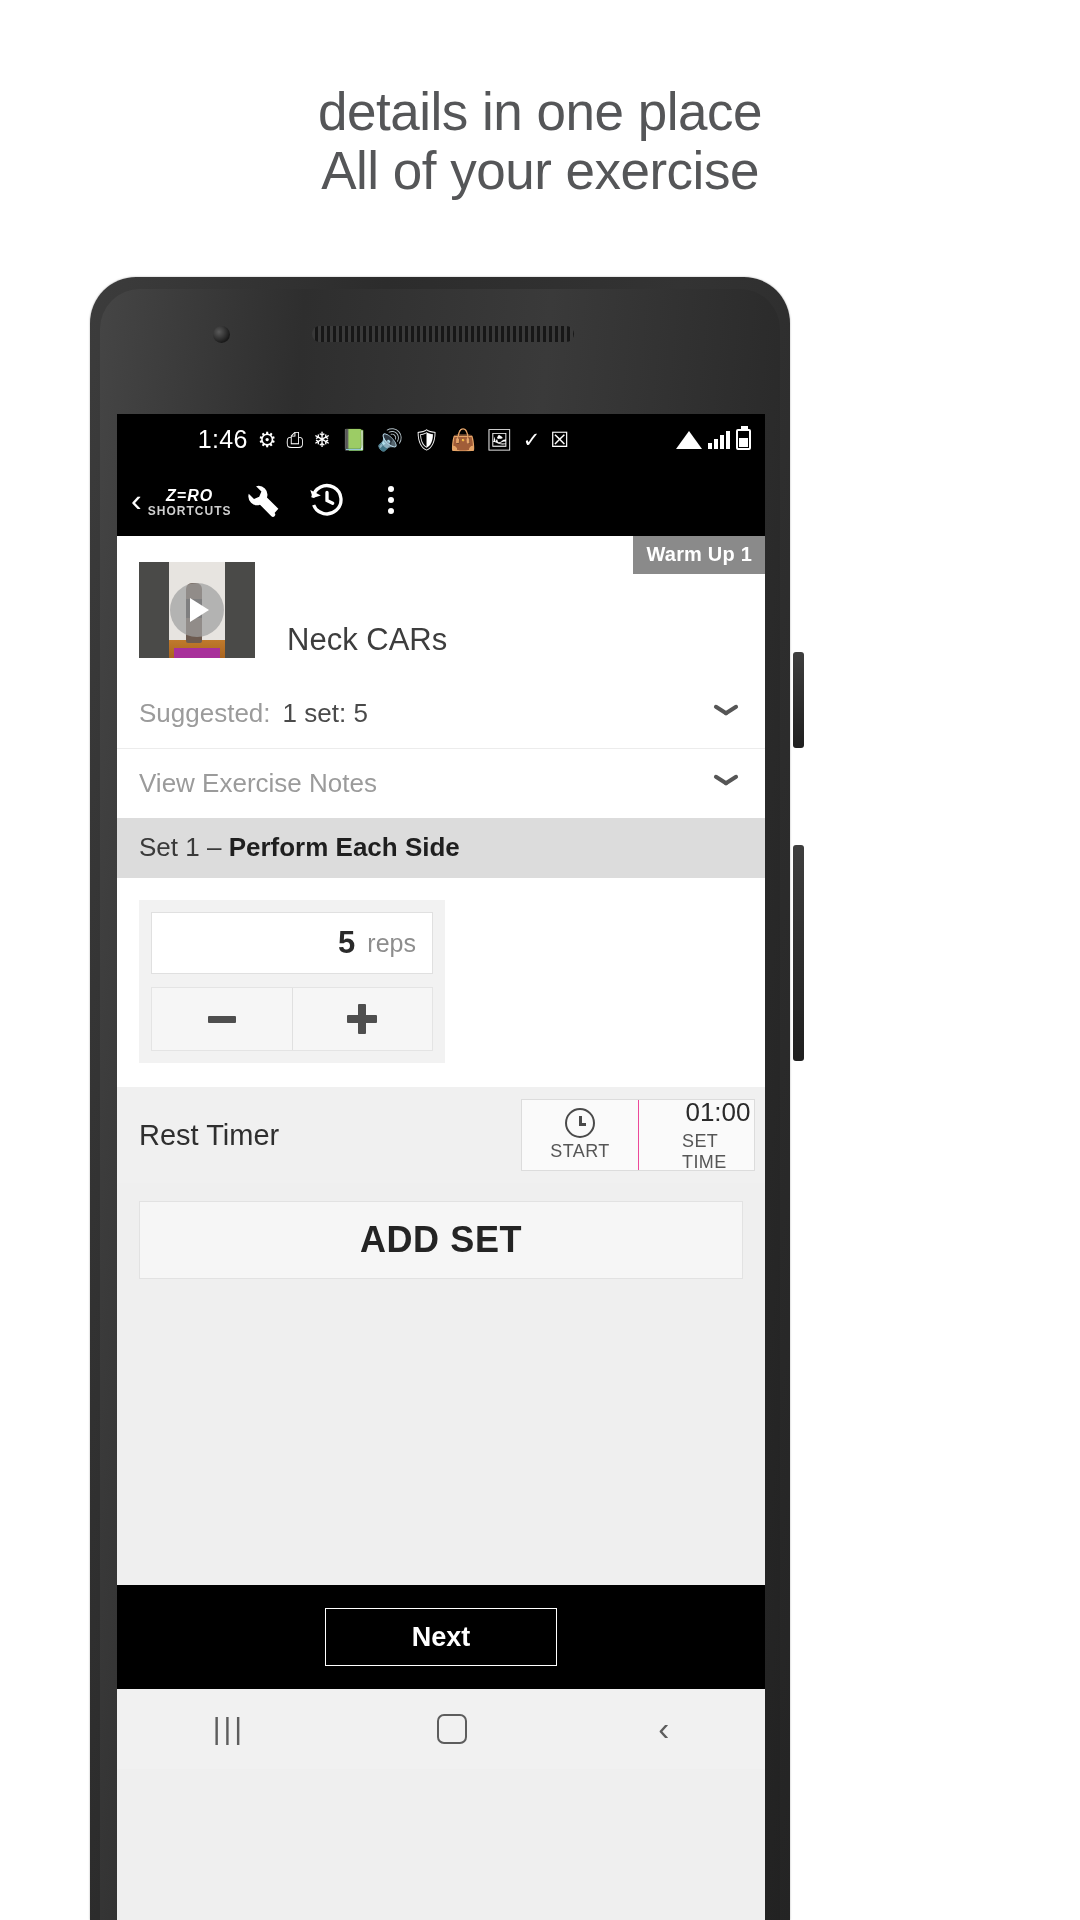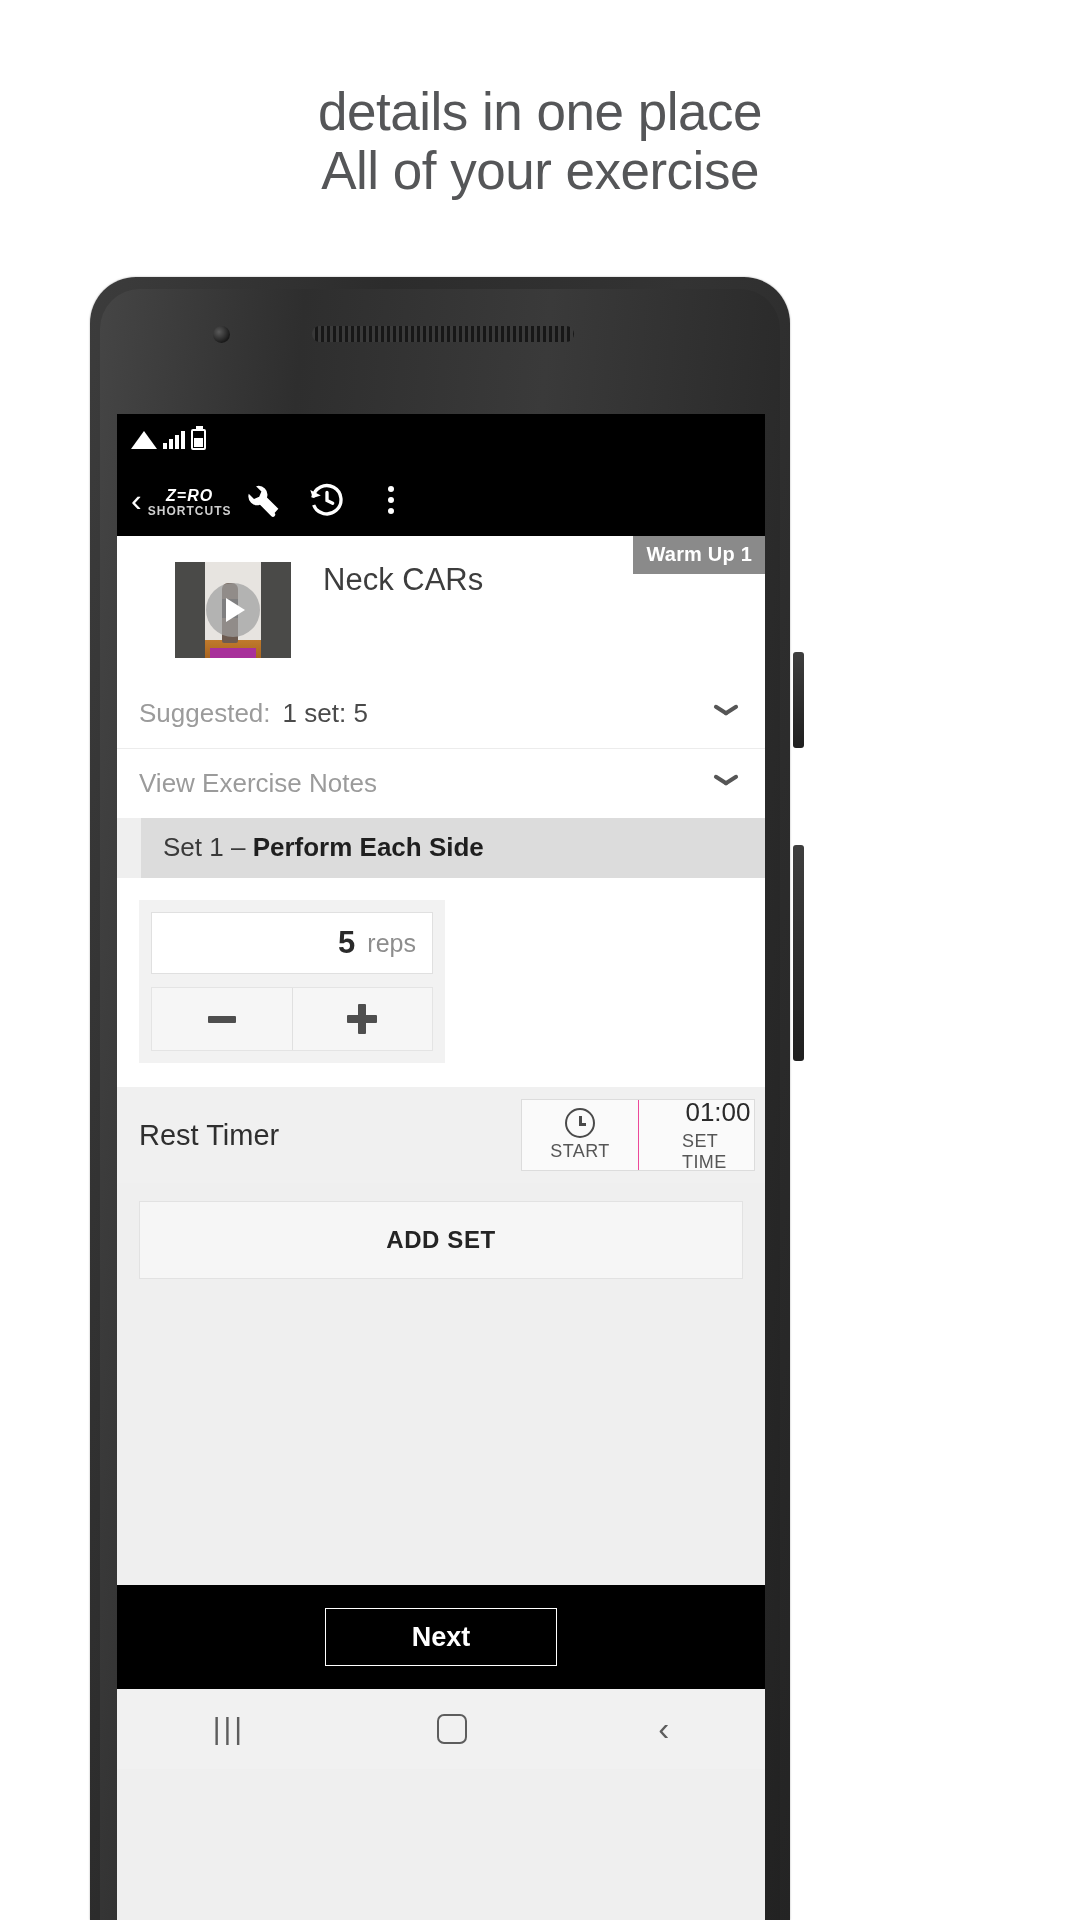--- a/index.html
+++ b/index.html
@@ -115,23 +115,22 @@
 
   .badge-warm {
     position: absolute; right: 0; top: 0;
     background: #8a8a8a; color: #fff;
     font-size: 20px; font-weight: 700;
     padding: 7px 13px 8px 13px;
     letter-spacing: 0.2px;
   }
 
   .ex-row {
-    display: flex; align-items: flex-start;
+    display: flex; align-items: flex-end;
     padding: 26px 22px 20px 22px;
-    margin-left: 36px;
   }
   .thumb {
     width: 116px; height: 96px;
     position: relative; overflow: hidden;
     background:
       linear-gradient(90deg,#4a4a48 0 26%, #e7e4e0 26% 74%, #4a4a48 74% 100%);
     flex: none;
   }
   .thumb .floor {
     position: absolute; left: 26%; right: 26%; bottom: 0; height: 18px;
@@ -180,21 +179,21 @@
   .chev-down::before, .chev-down::after {
     content: ""; position: absolute; top: 2px;
     width: 16px; height: 4px; background: #565656; border-radius: 3px;
   }
   .chev-down::before { left: 0; transform: rotate(32deg); }
   .chev-down::after  { left: 10px; transform: rotate(-32deg); }
 
   .set-header {
     background: #dcdcdc;
     padding: 14px 22px 15px 22px;
-    font-size: 26px; color: #3a3a3a; margin-left: 24px;
+    font-size: 26px; color: #3a3a3a;
   }
   .set-header b { font-weight: 700; color: #1f1f1f; }
 
   .stepper-wrap { background: #fff; padding: 22px 0 24px 22px; }
   .stepper-box { width: 306px; background: #f2f2f2; padding: 12px; }
   .reps-field {
     background: #fff; border: 1px solid #e0e0e0;
     height: 62px; display: flex; align-items: center; justify-content: flex-end;
     padding-right: 16px; gap: 12px;
   }
@@ -237,21 +236,21 @@
   .clock-ico::after {
     content: ""; position: absolute; left: 12px; top: 13px; width: 7px; height: 2.5px; background: #4a4a4a;
   }
   .timer-big { font-size: 26px; color: #2b2b2b; }
   .timer-sub { font-size: 18px; color: #565656; letter-spacing: 0.4px; }
 
   .addset-wrap { background: #efefef; padding: 18px 22px 20px 22px; }
   .addset-btn {
     height: 78px; background: #f6f6f6; border: 1px solid #e2e2e2;
     display: flex; align-items: center; justify-content: center;
-    font-size: 24px; font-weight: 700; color: #242424; letter-spacing: 0.6px;
+    font-size: 36px; font-weight: 700; color: #242424; letter-spacing: 0.6px;
   }
   .filler { background: #efefef; height: 286px; }
 
   .footer-bar {
     background: #000; height: 104px;
     display: flex; align-items: center; justify-content: center;
   }
   .next-btn {
     width: 232px; height: 58px; border: 1.5px solid #ffffff;
     background: #000; color: #fff; font-size: 27px; font-weight: 700;
@@ -299,20 +298,33 @@
 <div class="phone"></div>
 <div class="phone-inner-bezel"></div>
 <div class="phone-cam"></div>
 <div class="phone-speaker"></div>
 <div class="btn-vol a"></div>
 <div class="btn-vol b"></div>
 
 <div class="screen">
 
   <div class="statusbar">
+    <div class="sb-left">
+      <span class="sb-time">1:46</span>
+      <span class="g-gear">⚙</span>
+      <span class="g-search">⎙</span>
+      <span class="g-snow">❄</span>
+      <span class="g-book">📗</span>
+      <span class="g-spk">🔊</span>
+      <span class="g-shield">🛡</span>
+      <span class="g-bag">👜</span>
+      <span class="g-pic">🖼</span>
+      <span class="g-chk">✓</span>
+      <span class="g-x">☒</span>
+    </div>
     <div class="sb-right">
       <span class="sb-wifi"></span>
       <span class="sb-sig">
         <i style="height:6px"></i>
           <i style="height:10px"></i>
           <i style="height:14px"></i>
           <i style="height:18px"></i>
       </span>
       <span class="sb-bat"></span>
     </div>

